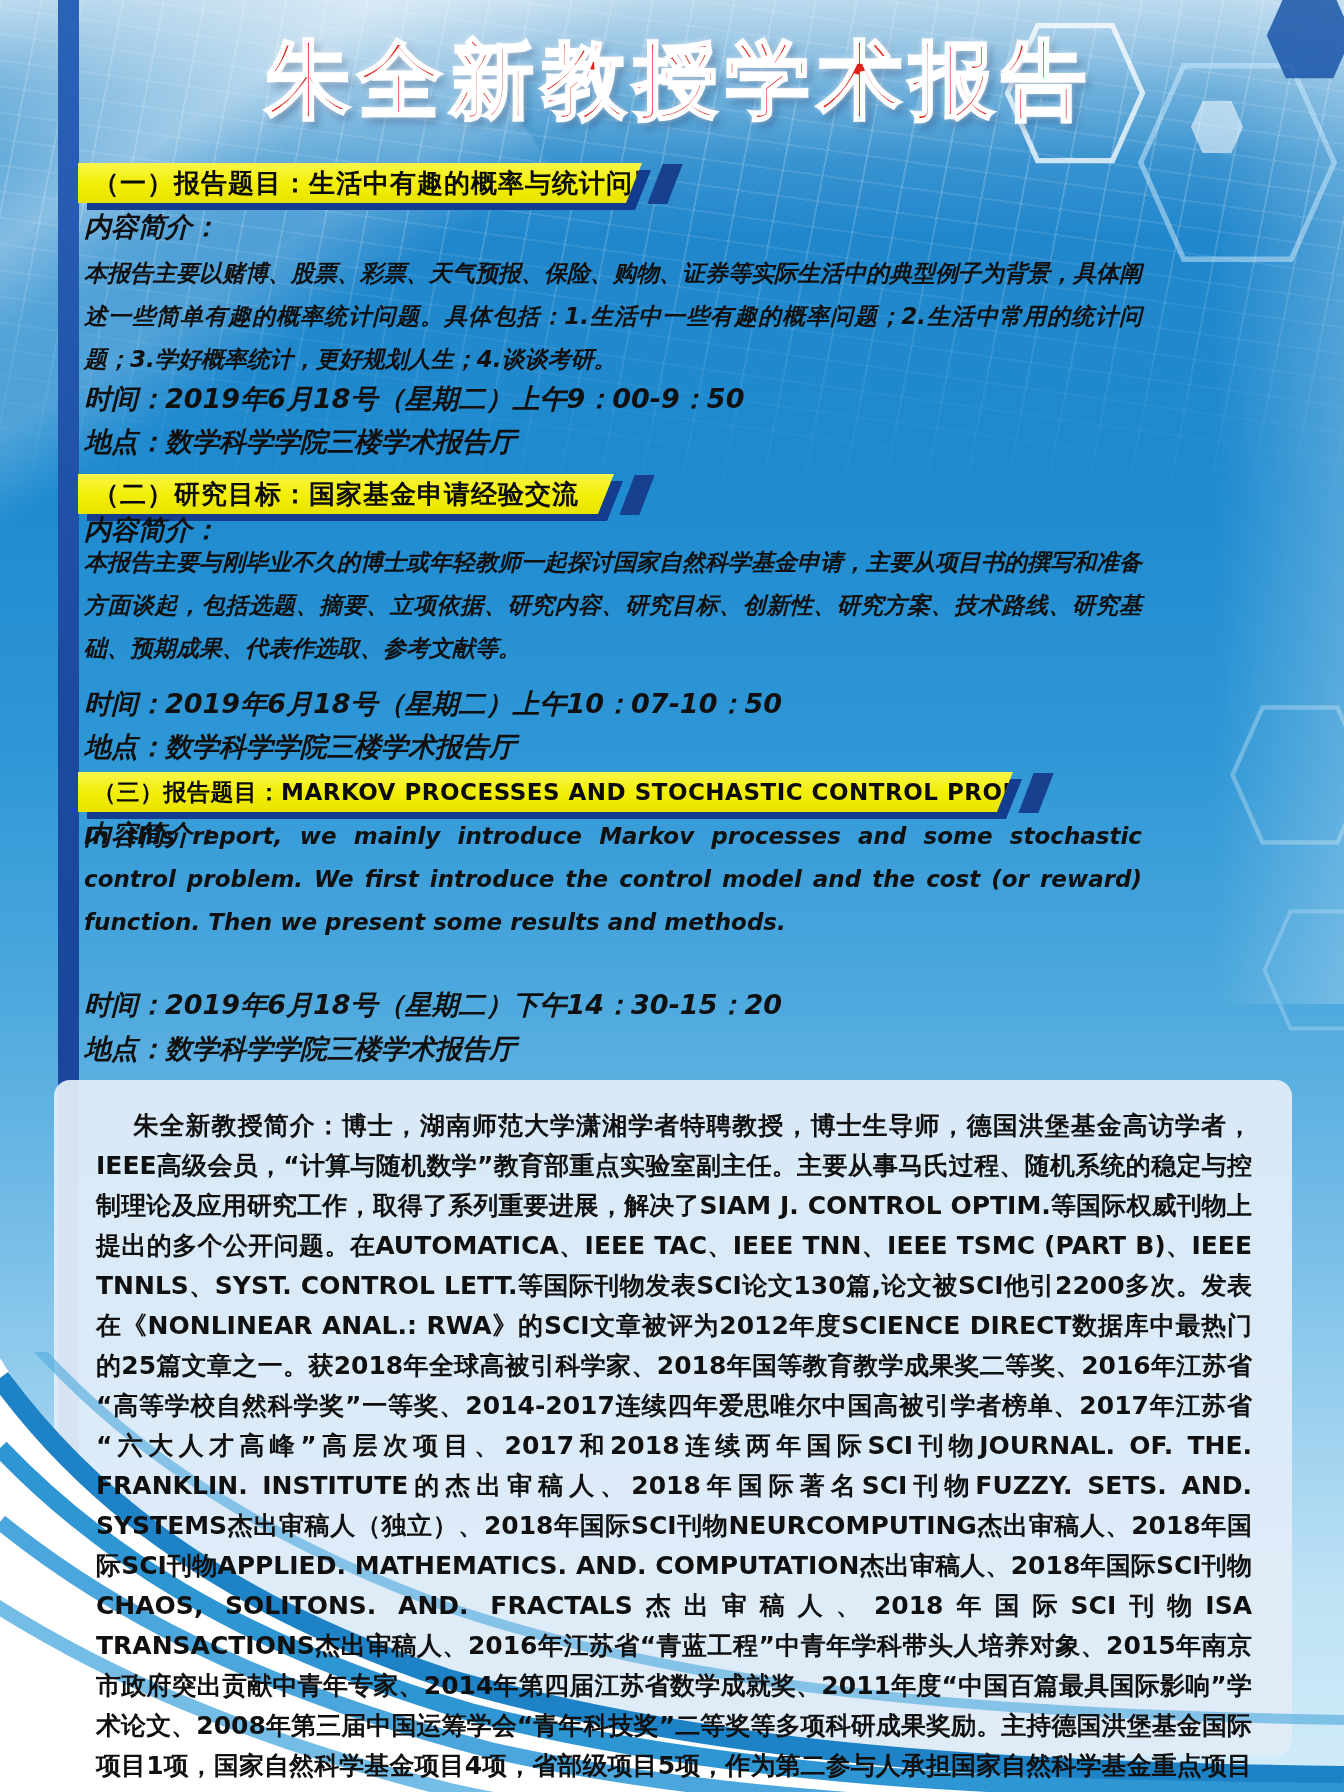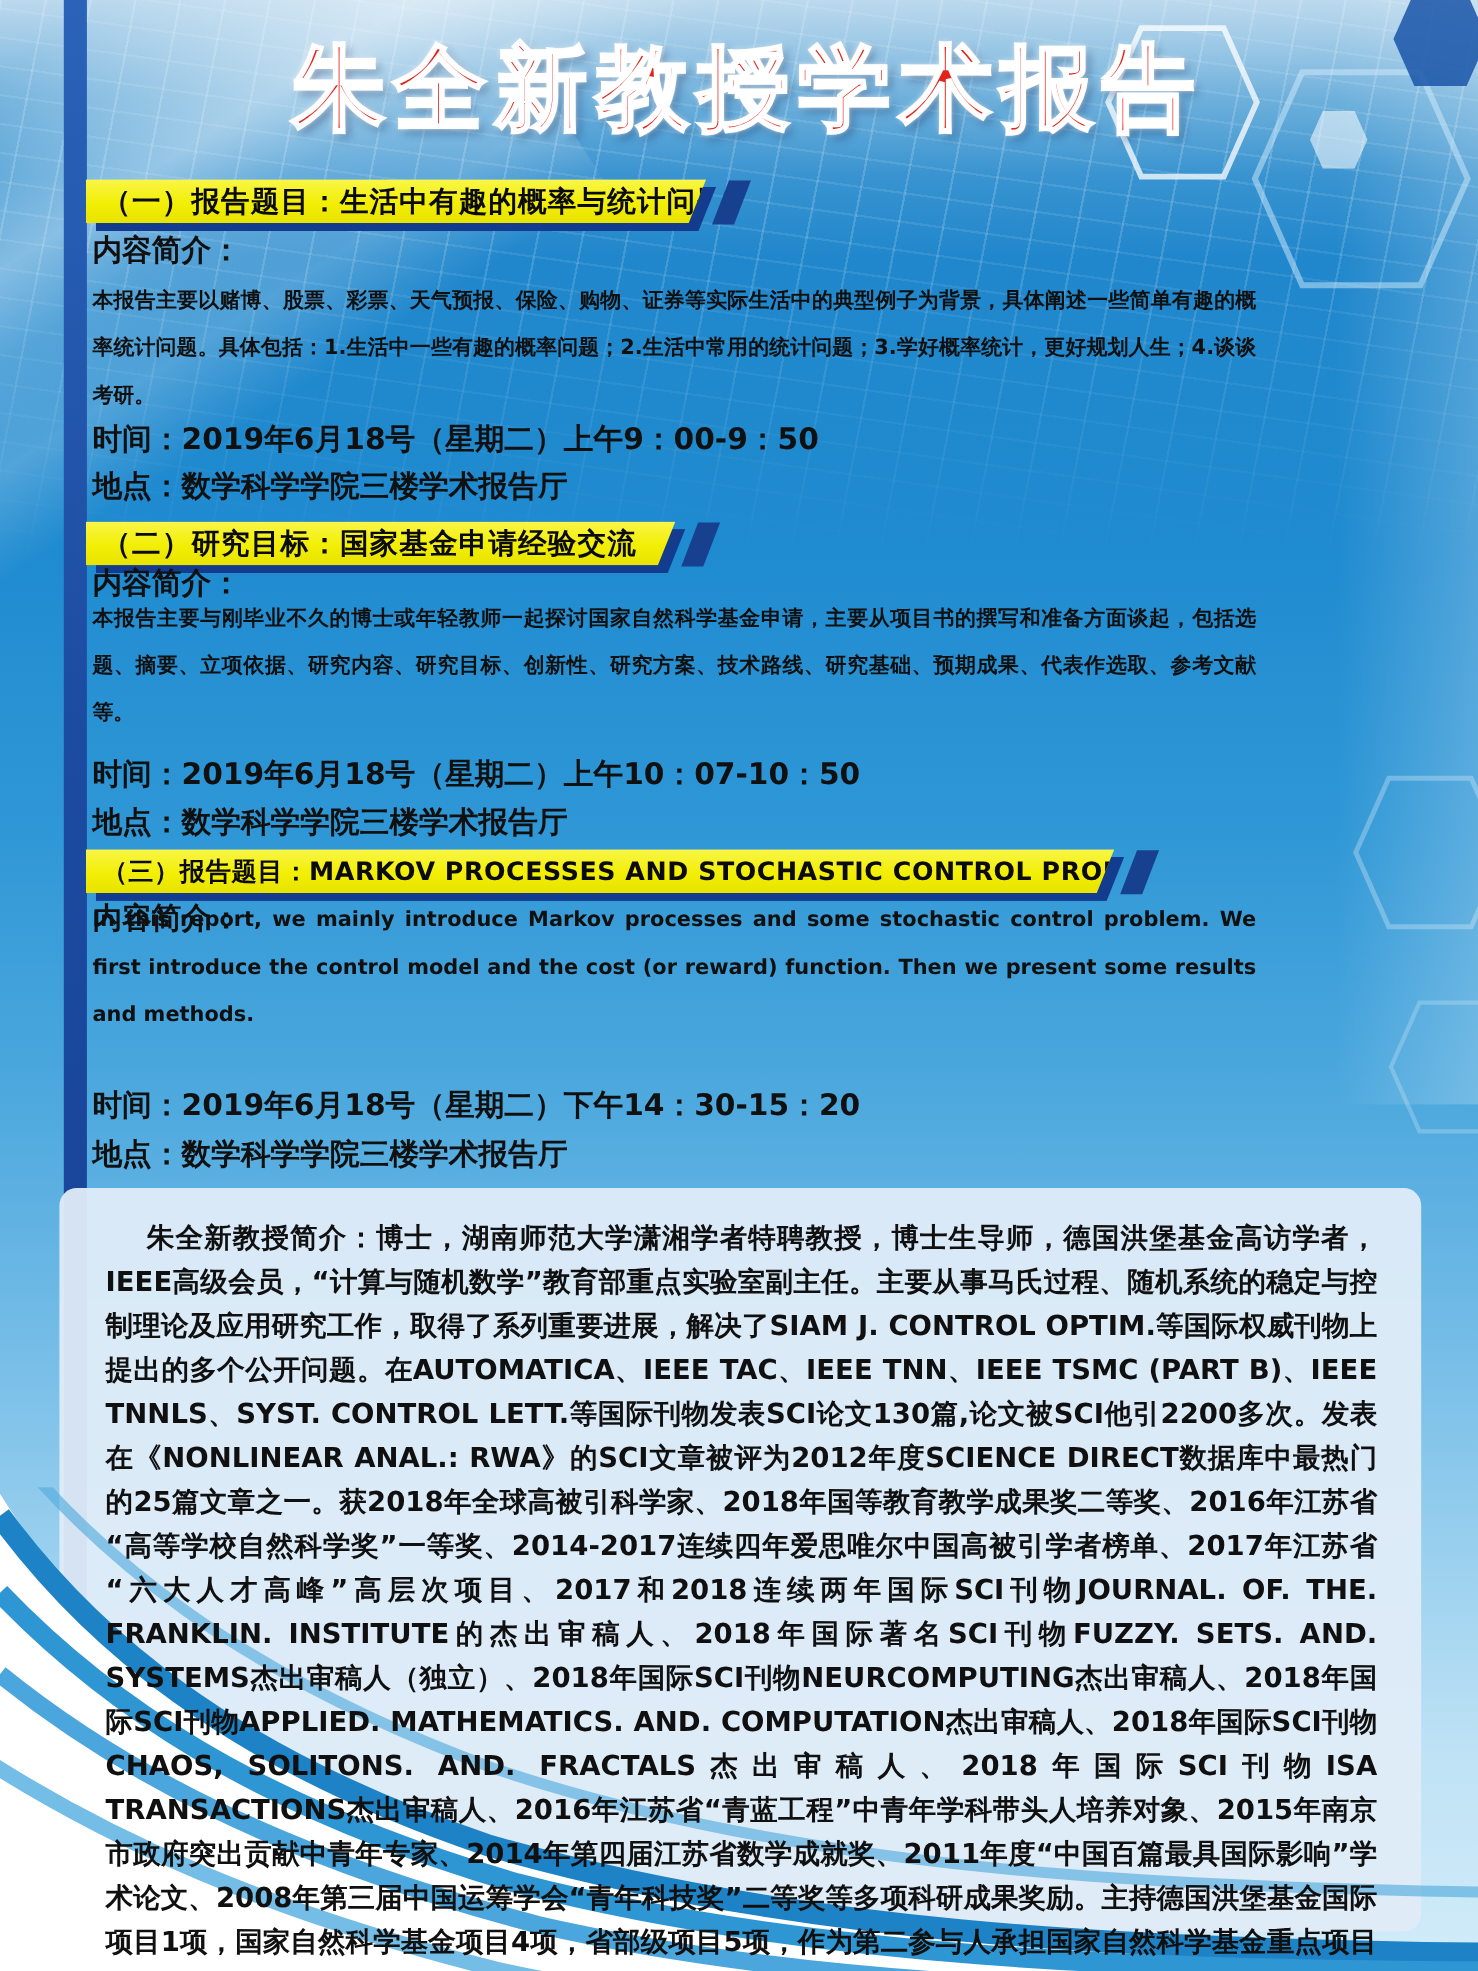--- a/index.html
+++ b/index.html
@@ -42,23 +42,23 @@
     clip-path:polygon(0 0,100% 0,calc(100% - 16px) 100%,0 100%);
     display:flex;align-items:center;padding-left:15px;box-sizing:border-box;
     font-size:26px;font-weight:700;color:#0b0b0b;white-space:nowrap;letter-spacing:1px;}
   .banner-accent{position:absolute;top:1px;right:-33px;width:20px;height:100%;
     background:#17418f;transform:skewX(-21deg);}
   #banner-1{top:163px;width:564px;}
   #banner-2{top:474px;width:536px;}
   #banner-3{top:772px;width:935px;}
   #banner-3 .banner-face{font-size:23px;letter-spacing:0.5px;}
   
-  .txt{position:absolute;left:84px;width:1058px;z-index:2;color:#101010;font-weight:700;}
+  .txt{position:absolute;left:84px;width:1058px;z-index:2;color:#101010;font-weight:700;font-style:italic;}
   .intro{font-size:27px;}
-  .bodytxt{font-size:19px;line-height:43px;text-align:justify;}
+  .bodytxt{font-size:23px;line-height:43px;text-align:justify;}
   .meta{font-size:27px;}
   #s1-intro{top:209px;} #s1-body{top:252px;} #s1-time{top:381px;} #s1-loc{top:424px;}
   #s2-intro{top:512px;} #s2-body{top:541px;} #s2-time{top:686px;} #s2-loc{top:729px;}
   #s3-intro{top:817px;} #s3-body{top:815px;} #s3-time{top:987px;} #s3-loc{top:1031px;}
   
   .bio-panel{position:absolute;left:54px;top:1080px;width:1238px;height:676px;z-index:2;
     background:rgba(223,236,248,.95);border-radius:16px;}
   .bio-text{position:absolute;left:96px;top:1106px;width:1156px;z-index:4;
     color:#101010;font-weight:700;font-size:25px;line-height:40px;
     text-align:justify;text-indent:1.5em;}

